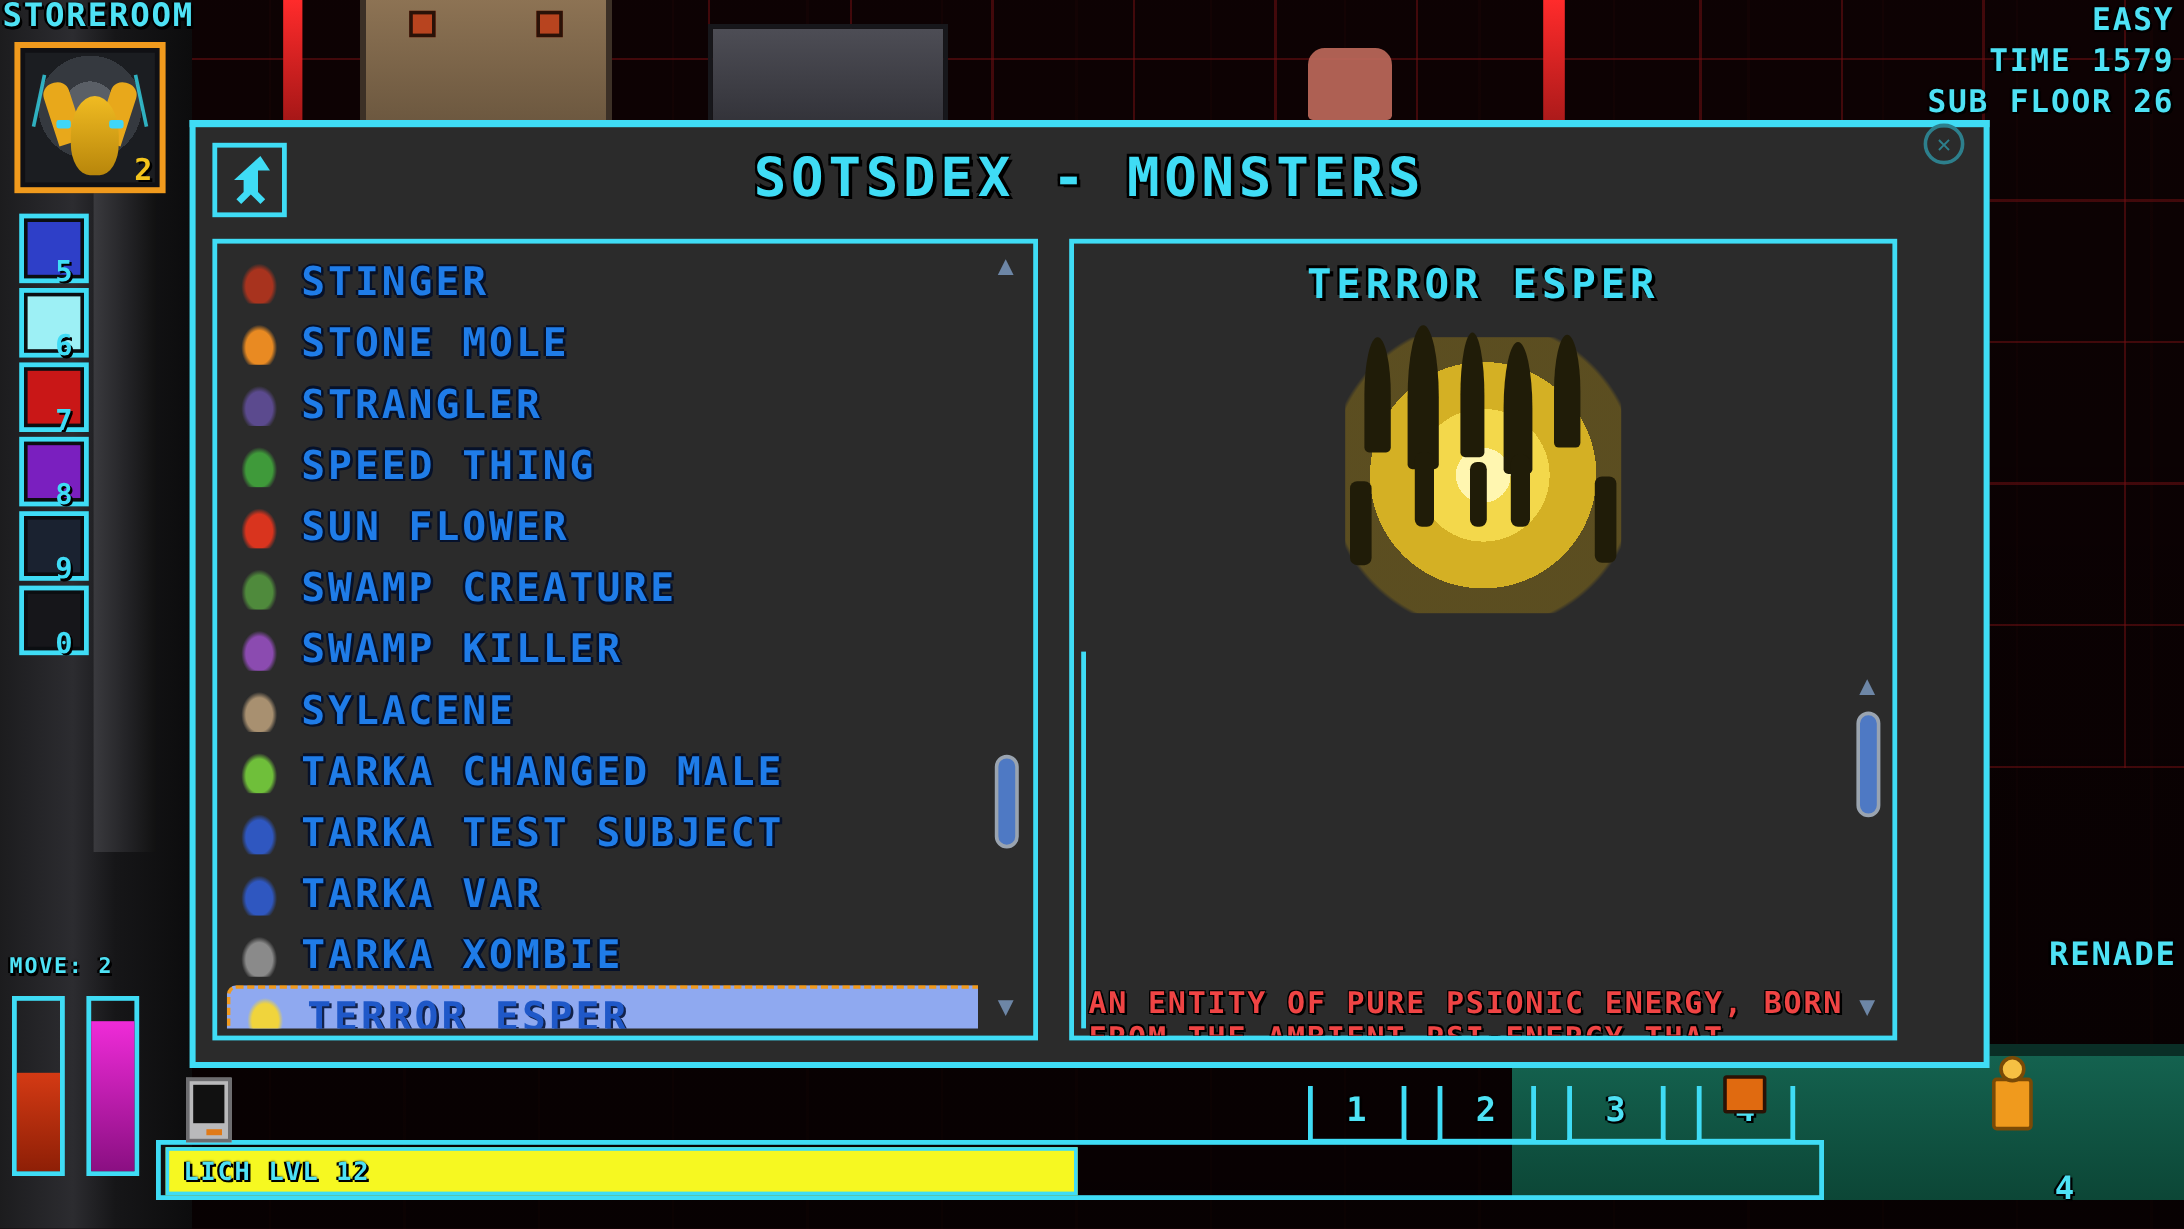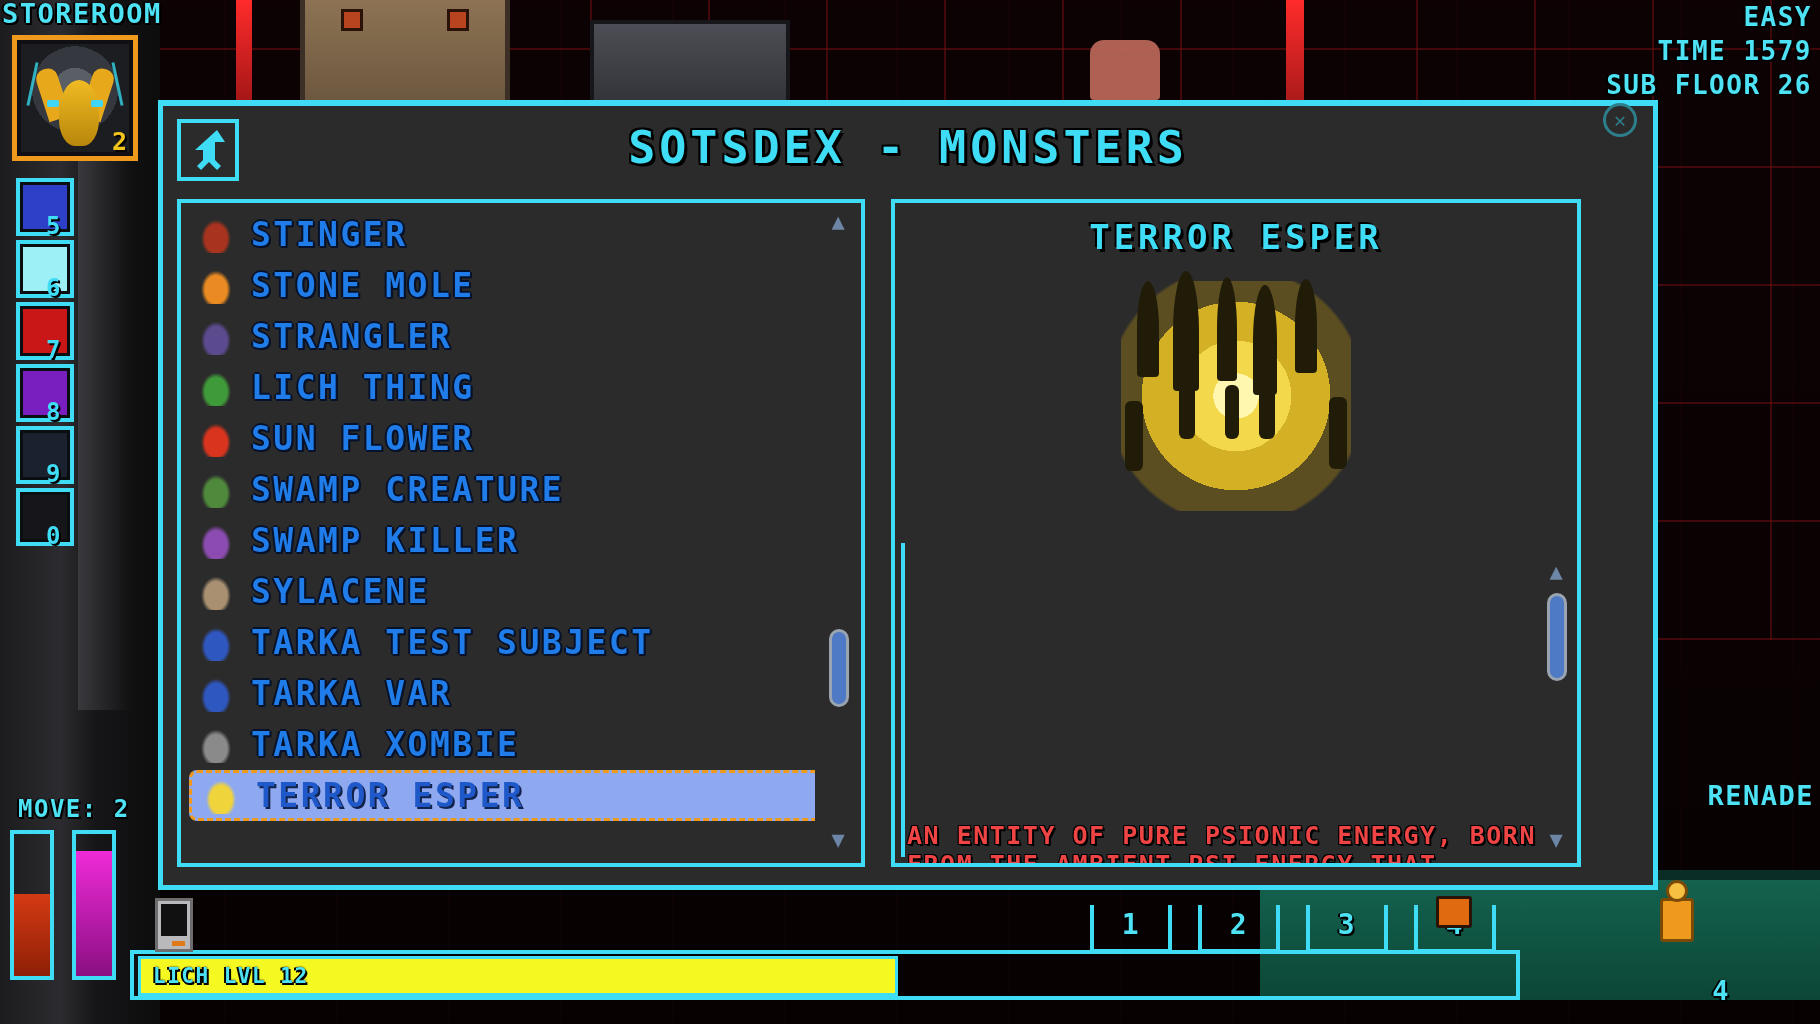--- a/index.html
+++ b/index.html
@@ -106,21 +106,21 @@
   .hotbar-slot {
     position:absolute; left:16px; width:58px; height:58px;
     border:4px solid #3fdcf5; background:#0b0e11;
   }
   .hotbar-slot .art { position:absolute; inset:3px; }
   .hotbar-num {
     position:absolute; font-size:24px; color:#3fdcf5; font-weight:bold;
     text-shadow:2px 2px 0 #000; left:46px;
   }
 
-  #move-label { position:absolute; left:18px; top:795px; font-size:24px; }
+  #move-label { position:absolute; left:8px; top:795px; font-size:18px; }
   .vial { position:absolute; width:44px; height:150px; top:830px; border:4px solid #3fdcf5; }
   .vial .fill { position:absolute; left:0; right:0; bottom:0; }
   #vial-a { left:10px; }
   #vial-b { left:72px; }
 
   
   #hud-right {
     position:absolute; right:8px; top:0; text-align:right; z-index:30;
   }
   #hud-right div { font-size:26px; line-height:34px; }
@@ -386,37 +386,41 @@
         <div class="list-row">
           <div class="sprite" style="background: radial-gradient(at 50% 60%, rgb(233, 138, 34) 0px, rgb(233, 138, 34) 46%, rgba(0, 0, 0, 0) 62%);"></div>
           <div class="label">STONE MOLE</div>
         </div>
         <div class="list-row">
           <div class="sprite" style="background: radial-gradient(at 50% 60%, rgb(91, 74, 142) 0px, rgb(91, 74, 142) 46%, rgba(0, 0, 0, 0) 62%);"></div>
           <div class="label">STRANGLER</div>
         </div>
         <div class="list-row">
           <div class="sprite" style="background: radial-gradient(at 50% 60%, rgb(63, 154, 58) 0px, rgb(63, 154, 58) 46%, rgba(0, 0, 0, 0) 62%);"></div>
-          <div class="label">LICH THING</div>
+          <div class="label">SPEED THING</div>
         </div>
         <div class="list-row">
           <div class="sprite" style="background: radial-gradient(at 50% 60%, rgb(217, 52, 30) 0px, rgb(217, 52, 30) 46%, rgba(0, 0, 0, 0) 62%);"></div>
           <div class="label">SUN FLOWER</div>
         </div>
         <div class="list-row">
           <div class="sprite" style="background: radial-gradient(at 50% 60%, rgb(79, 138, 60) 0px, rgb(79, 138, 60) 46%, rgba(0, 0, 0, 0) 62%);"></div>
           <div class="label">SWAMP CREATURE</div>
         </div>
         <div class="list-row">
           <div class="sprite" style="background: radial-gradient(at 50% 60%, rgb(139, 75, 176) 0px, rgb(139, 75, 176) 46%, rgba(0, 0, 0, 0) 62%);"></div>
           <div class="label">SWAMP KILLER</div>
         </div>
         <div class="list-row">
           <div class="sprite" style="background: radial-gradient(at 50% 60%, rgb(168, 144, 112) 0px, rgb(168, 144, 112) 46%, rgba(0, 0, 0, 0) 62%);"></div>
           <div class="label">SYLACENE</div>
+        </div>
+        <div class="list-row">
+          <div class="sprite" style="background: radial-gradient(at 50% 60%, rgb(111, 191, 58) 0px, rgb(111, 191, 58) 46%, rgba(0, 0, 0, 0) 62%);"></div>
+          <div class="label">TARKA CHANGED MALE</div>
         </div>
         <div class="list-row">
           <div class="sprite" style="background: radial-gradient(at 50% 60%, rgb(47, 87, 192) 0px, rgb(47, 87, 192) 46%, rgba(0, 0, 0, 0) 62%);"></div>
           <div class="label">TARKA TEST SUBJECT</div>
         </div>
         <div class="list-row">
           <div class="sprite" style="background: radial-gradient(at 50% 60%, rgb(47, 87, 192) 0px, rgb(47, 87, 192) 46%, rgba(0, 0, 0, 0) 62%);"></div>
           <div class="label">TARKA VAR</div>
         </div>
         <div class="list-row">

